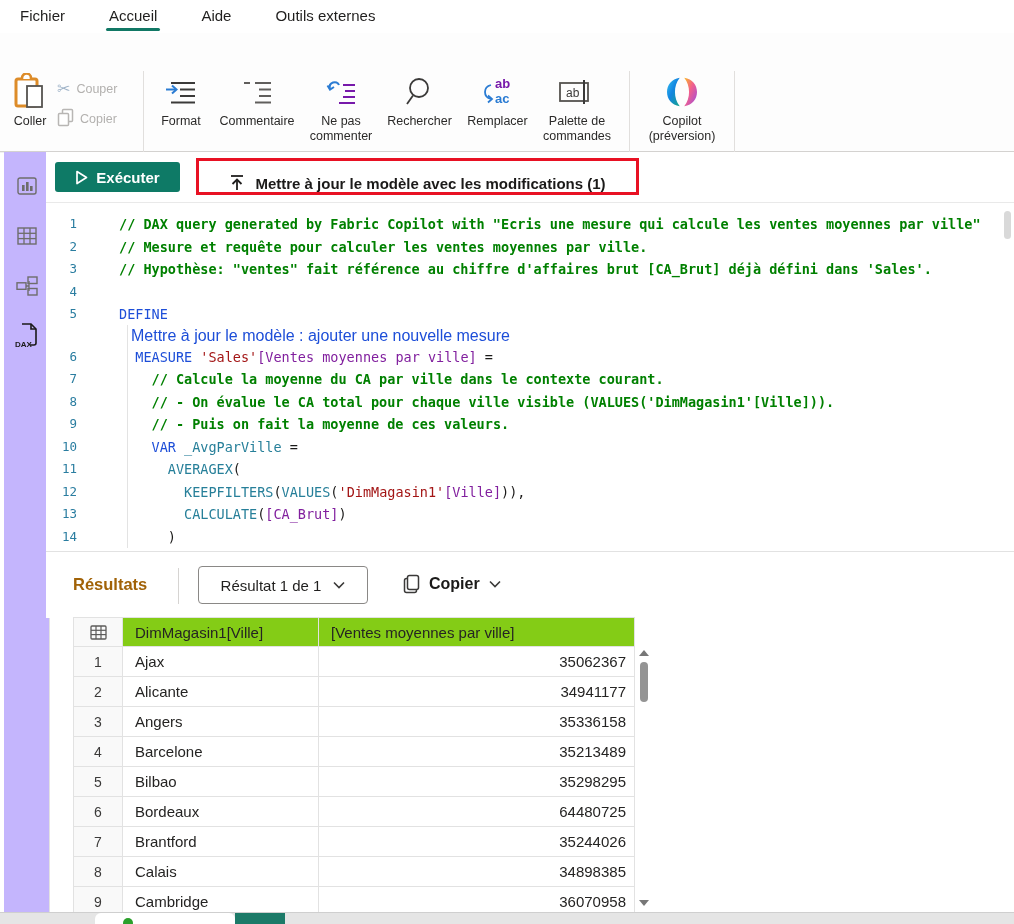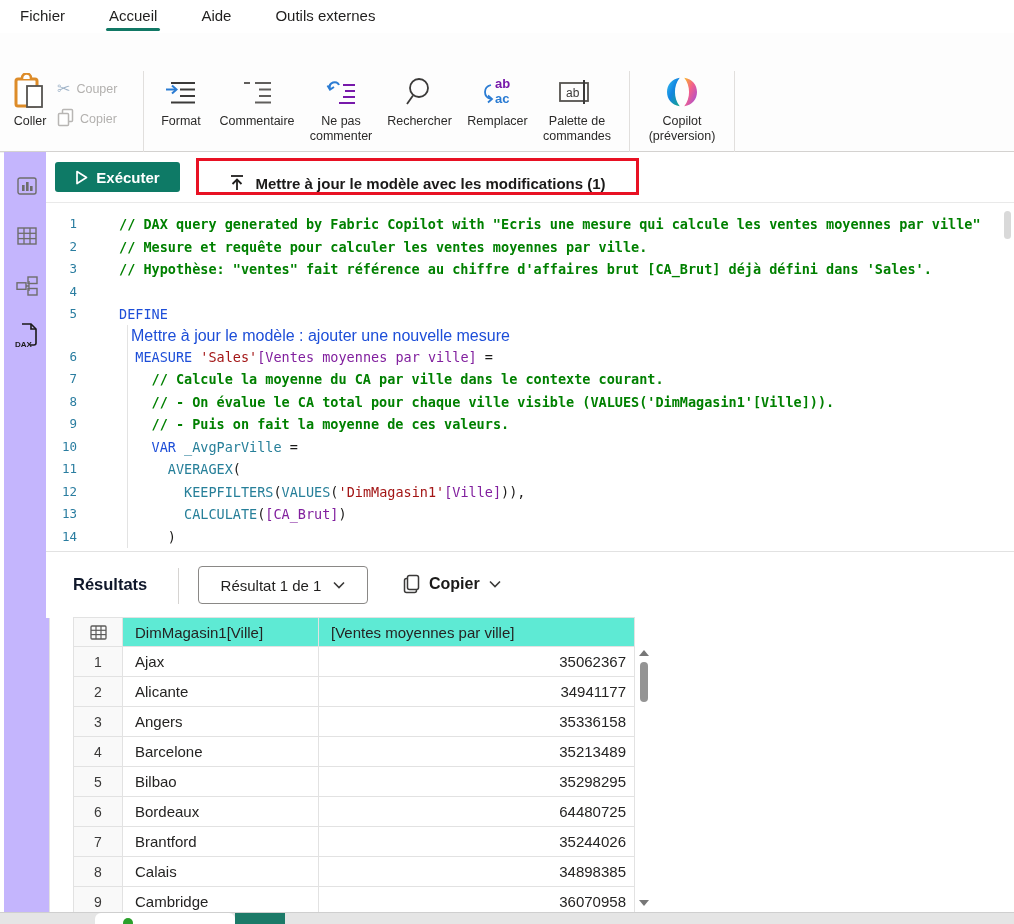--- a/index.html
+++ b/index.html
@@ -50,38 +50,38 @@
   .ed-code{white-space:pre;padding-left:42px;}
   .ed-lens{height:20px;line-height:20px;padding-left:85px;font-size:16px;color:#1d4ed8;cursor:pointer;}
   .tk-k{color:#1d4ed8;} .tk-f{color:#267F99;} .tk-s{color:#A31515;}
   .tk-col{color:#811F9E;} .tk-c{color:#008000;font-weight:bold;} .tk-p{color:#1b1a19;}
   .guide{position:absolute;left:81px;width:1px;background:#e3e3e3;}
   .ed-scroll{position:absolute;right:3px;top:8px;width:7px;height:28px;background:#d9d9d9;border-radius:4px;}
 
   
   .results{position:absolute;left:46px;top:551px;width:968px;height:66px;background:#fff;
            border-top:1px solid #e2e2e2;}
-  .res-title{position:absolute;left:27px;top:23px;font-size:16.5px;font-weight:700;color:#0f172a;}
+  .res-title{position:absolute;left:27px;top:23px;font-size:16.5px;font-weight:700;color:#a16207;}
   .res-div{position:absolute;left:132px;top:16px;width:1px;height:36px;background:#d6d4d2;}
   .res-select{position:absolute;left:152px;top:14px;width:170px;height:38px;border:1px solid #8a8886;
            border-radius:4px;display:flex;align-items:center;justify-content:center;gap:12px;
            font-size:15px;color:#201f1e;box-sizing:border-box;cursor:pointer;background:#fff;}
   .res-copy{position:absolute;left:357px;top:22px;display:flex;align-items:center;gap:9px;
            font-size:16px;font-weight:600;color:#1b1a19;cursor:pointer;}
 
   
   .rtable{position:absolute;left:73px;top:617px;width:560px;border:1px solid #e2e2e2;
           font-size:15px;color:#252423;box-sizing:content-box;background:#fff;}
   .thead,.trow{display:grid;grid-template-columns:49px 196px 315px;}
   .thead{height:29px;}
   .trow{height:30px;}
   .tc{border-right:1px solid #e2e2e2;border-bottom:1px solid #e2e2e2;display:flex;align-items:center;
       overflow:hidden;white-space:nowrap;box-sizing:border-box;}
   .tc:last-child{border-right:none;}
-  .th{background:#5eead4;}
+  .th{background:#84cc16;}
   .tc-num{background:#f9f9f9;justify-content:center;font-size:14px;color:#3b3a39;}
   .tc-city{padding-left:12px;}
   .tc-val{justify-content:flex-end;padding-right:8px;}
   .th.tc-city,.th.tc-val{padding-left:12px;justify-content:flex-start;}
   .th.tc-num{justify-content:center;}
 
   .tscroll{position:absolute;left:637px;top:646px;width:13px;height:266px;}
   .tscroll .arr{position:absolute;left:2px;width:0;height:0;border-left:5px solid transparent;
         border-right:5px solid transparent;}
   .tscroll .up{top:4px;border-bottom:6px solid #777;}

